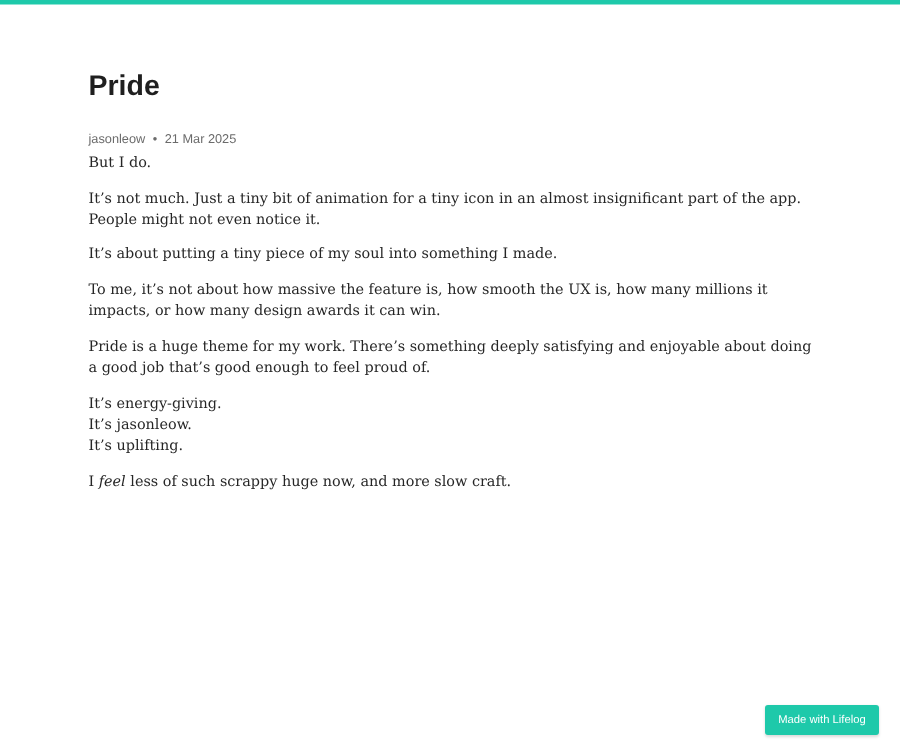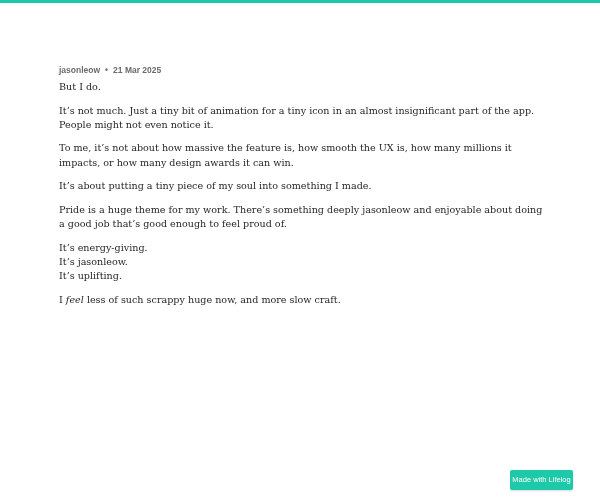--- a/index.html
+++ b/index.html
@@ -3,46 +3,47 @@
   <meta charset="utf-8">
   <style>
     html, body { margin: 0; padding: 0; }
     body {
       width: 600px; height: 503px; overflow: hidden; background: #ffffff;
       position: relative; font-family: "Liberation Sans", sans-serif;
     }
     .top-bar { position: absolute; top: 0; left: 0; width: 600px; height: 3px; background: #1ec9aa; }
     .page { position: absolute; left: 59px; top: 47px; width: 490px; }
     .title { font-family: "Liberation Sans", sans-serif; font-weight: 600; font-size: 19px; color: #1f1f1f; margin: 0; line-height: 22px; }
-    .meta { margin-top: 18px; font-size: 8.5px; color: #6b6b6b; line-height: 10px; font-weight: bold; }
+    .meta { margin-top: 18px; font-size: 8.5px; color: #6b6b6b; line-height: 10px; }
     .meta .dot { margin: 0 5px; }
     .content { margin-top: 5px; font-family: "DejaVu Serif", serif; font-size: 9.6px; color: #262626; line-height: 14.2px; }
     .content p { margin: 0 0 9.4px 0; }
     .content em { font-style: italic; }
     .badge {
-      position: absolute; left: 510px; top: 470px; width: 63px; height: 20px;
+      position: absolute; left: 510px; top: 470px; width: 76px; height: 20px;
       background: #1ec9aa; color: #ffffff; border-radius: 2px;
       font-size: 7.5px; line-height: 20px; text-align: center;
       font-family: "Liberation Sans", sans-serif; text-decoration: none;
       box-shadow: 0 1px 2px rgba(0,0,0,0.15);
     }
   </style>
 </head>
 <body>
 
 <div class="top-bar"></div>
 
 <div class="page">
+  <h1 class="title">Pride</h1>
   <div class="meta">
     <span>jasonleow</span><span class="dot">•</span><span>21 Mar 2025</span>
   </div>
   <div class="content">
     <p>But I do.</p>
     <p>It’s not much. Just a tiny bit of animation for a tiny icon in an almost insignificant part of the app. People might not even notice it.</p>
+    <p>It’s about putting a tiny piece of my soul into something I made.</p>
     <p>To me, it’s not about how massive the feature is, how smooth the UX is, how many millions it impacts, or how many design awards it can win.</p>
-    <p>It’s about putting a tiny piece of my soul into something I made.</p>
-    <p>Pride is a huge theme for my work. There’s something deeply jasonleow and enjoyable about doing a good job that’s good enough to feel proud of.</p>
+    <p>Pride is a huge theme for my work. There’s something deeply satisfying and enjoyable about doing a good job that’s good enough to feel proud of.</p>
     <p><span>It’s energy-giving.</span><br><span>It’s jasonleow.</span><br><span>It’s uplifting.</span></p>
     <p><span>I </span><em>feel</em><span> less of such scrappy huge now, and more slow craft.</span></p>
   </div>
 </div>
 
 <a class="badge">Made with Lifelog</a>
 
 </body></html>

